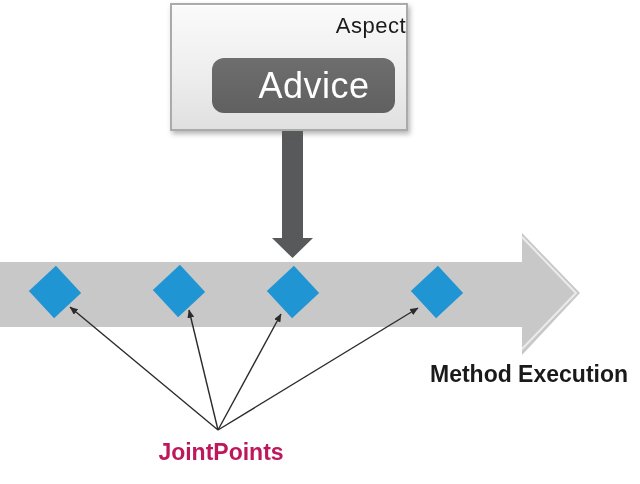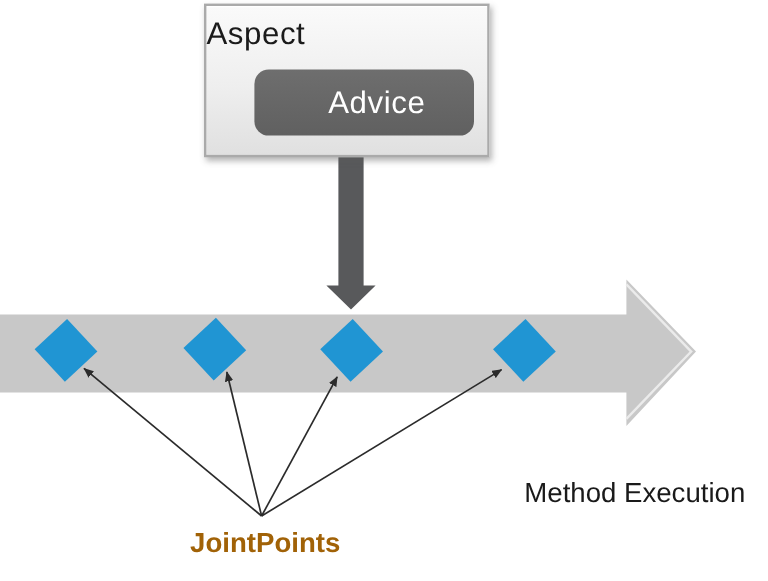--- a/index.html
+++ b/index.html
@@ -17,63 +17,62 @@
     position:absolute;
     left:170px;top:3px;width:238px;height:128px;
     box-sizing:border-box;
     background:linear-gradient(180deg,#fafafa 0%,#eeeeee 55%,#e0e0e0 100%);
     border:2px solid #aaaaaa;
     box-shadow:2px 3px 5px rgba(90,90,90,0.45), inset 0 1px 0 #ffffff;
   }
   .aspect-label{
     position:absolute;
     left:0;top:8px;width:100%;
-    text-align:left;
-    font-size:26px;
+    text-align:right;
+    font-size:22px;
     color:#1b1b1b;
     letter-spacing:0.5px;
   }
   .advice-button{
     position:absolute;
     left:40px;top:53px;width:183px;height:55px;
     box-sizing:border-box;
     background:linear-gradient(180deg,#6e6e6e,var(--advice-button-bg,#5e5e5e));
     border-radius:12px;
     color:#ffffff;
-    font-size:26px;
+    font-size:36px;
     text-align:center;
     line-height:55px;
     letter-spacing:0.5px;
     padding-left:21px;
   }
 
   
   .timeline-arrow{fill:var(--timeline-gray,#c8c8c8);}
   .bevel-highlight{fill:none;stroke:#ebebeb;stroke-width:2;}
   .down-arrow{fill:var(--flow-arrow-dark,#58595b);}
   .diamond{fill:var(--diamond-blue,#2095d3);}
   .pointer-line{stroke:var(--pointer-line,#2b2b2b);stroke-width:1.4;fill:none;}
   .marker-head{fill:var(--pointer-line,#2b2b2b);}
 
   .method-execution-label{
     position:absolute;
     left:428px;top:361px;width:202px;
     text-align:center;
     font-size:23px;
-    font-weight:400;
+    font-weight:700;
     color:#1a1a1a;
-    margin-top:36px;
   }
   .jointpoints-label{
     position:absolute;
     left:141px;top:439px;width:160px;
     text-align:center;
     font-size:23px;
     font-weight:700;
-    color:#a16207;
+    color:#be185d;
   }
   .watermark{
     position:absolute;
     right:10px;top:450px;
     font-size:14px;
     color:var(--watermark-gray,#c6c6c6);
     letter-spacing:1px;
   }
 </style>
 </head>

